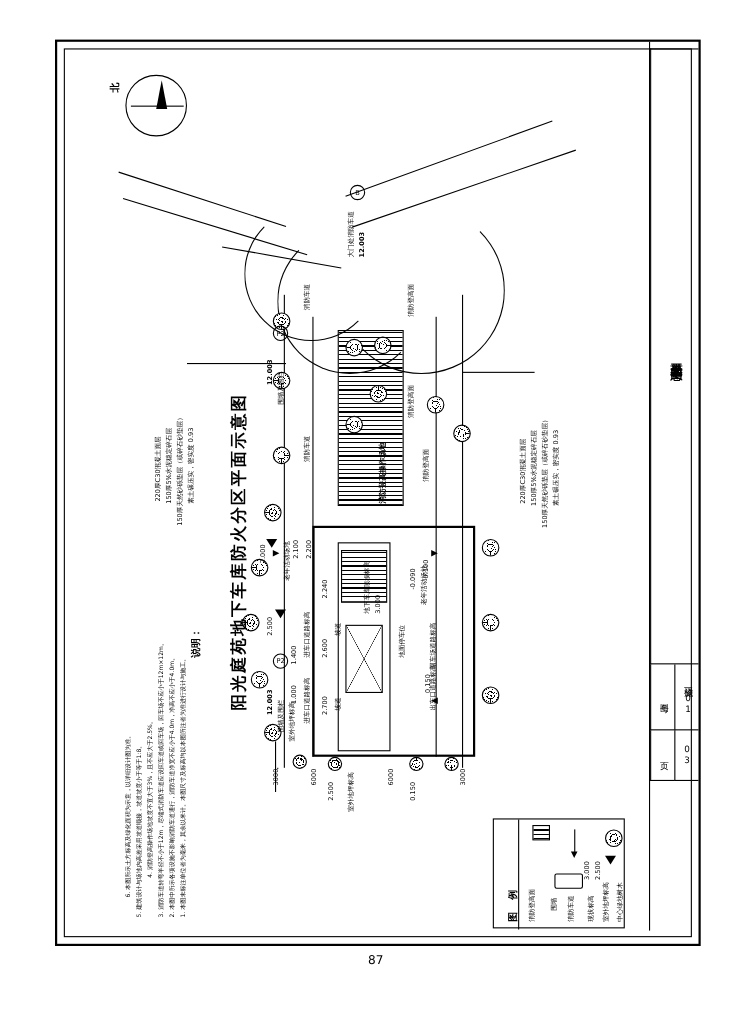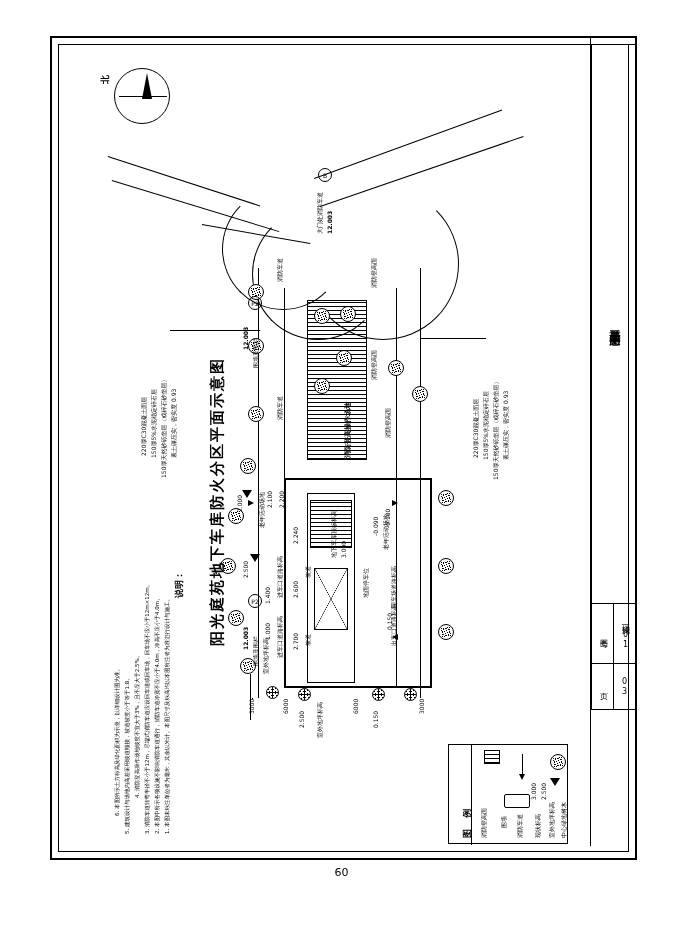--- a/index.html
+++ b/index.html
@@ -227,13 +227,13 @@
   <div class="lab r90" style="left:488px;top:762px;">2.500</div>
 
   <div class="tri" style="left:498px;top:740px;"></div>
   <div class="lab r90" style="left:496px;top:800px;">室外地坪标高</div>
 
   <div class="tree" style="left:498px;top:716px;"></div>
   <div class="lab r90" style="left:508px;top:800px;">中心绿地树木</div>
 
 </div>
 
-<div class="page-number">60</div>
+<div class="page-number">87</div>
 
 </body></html>

